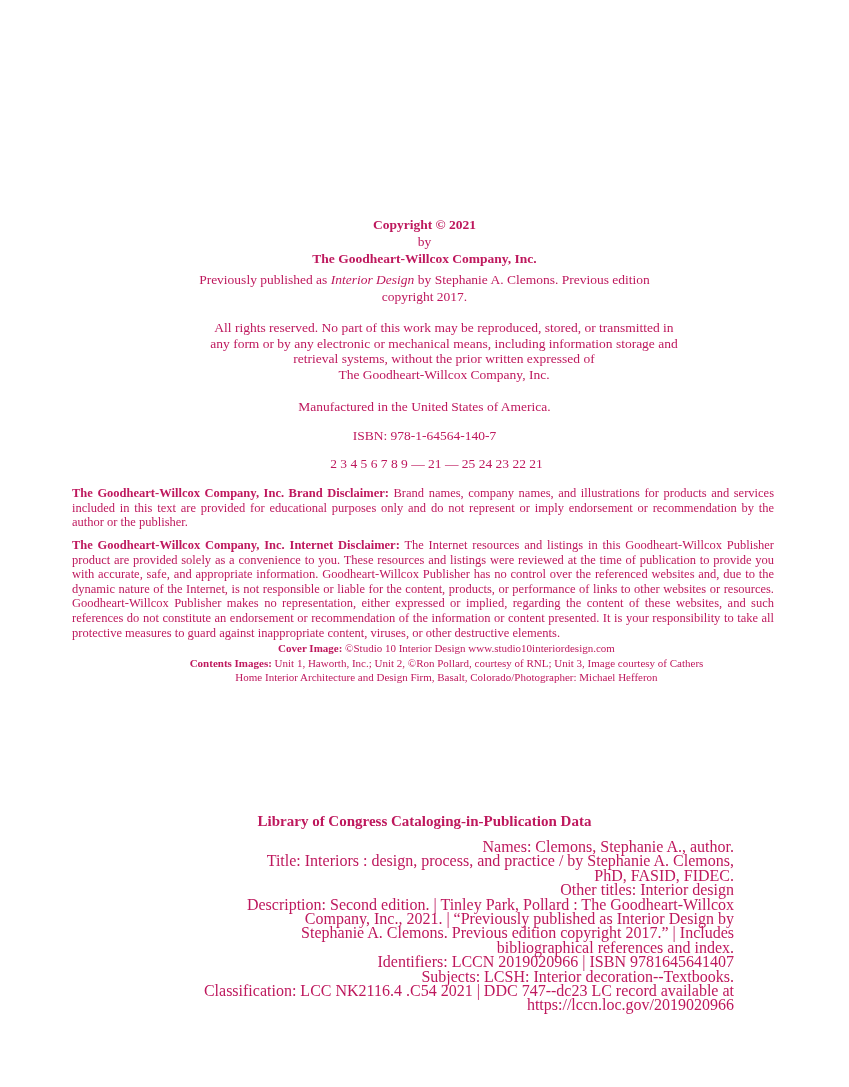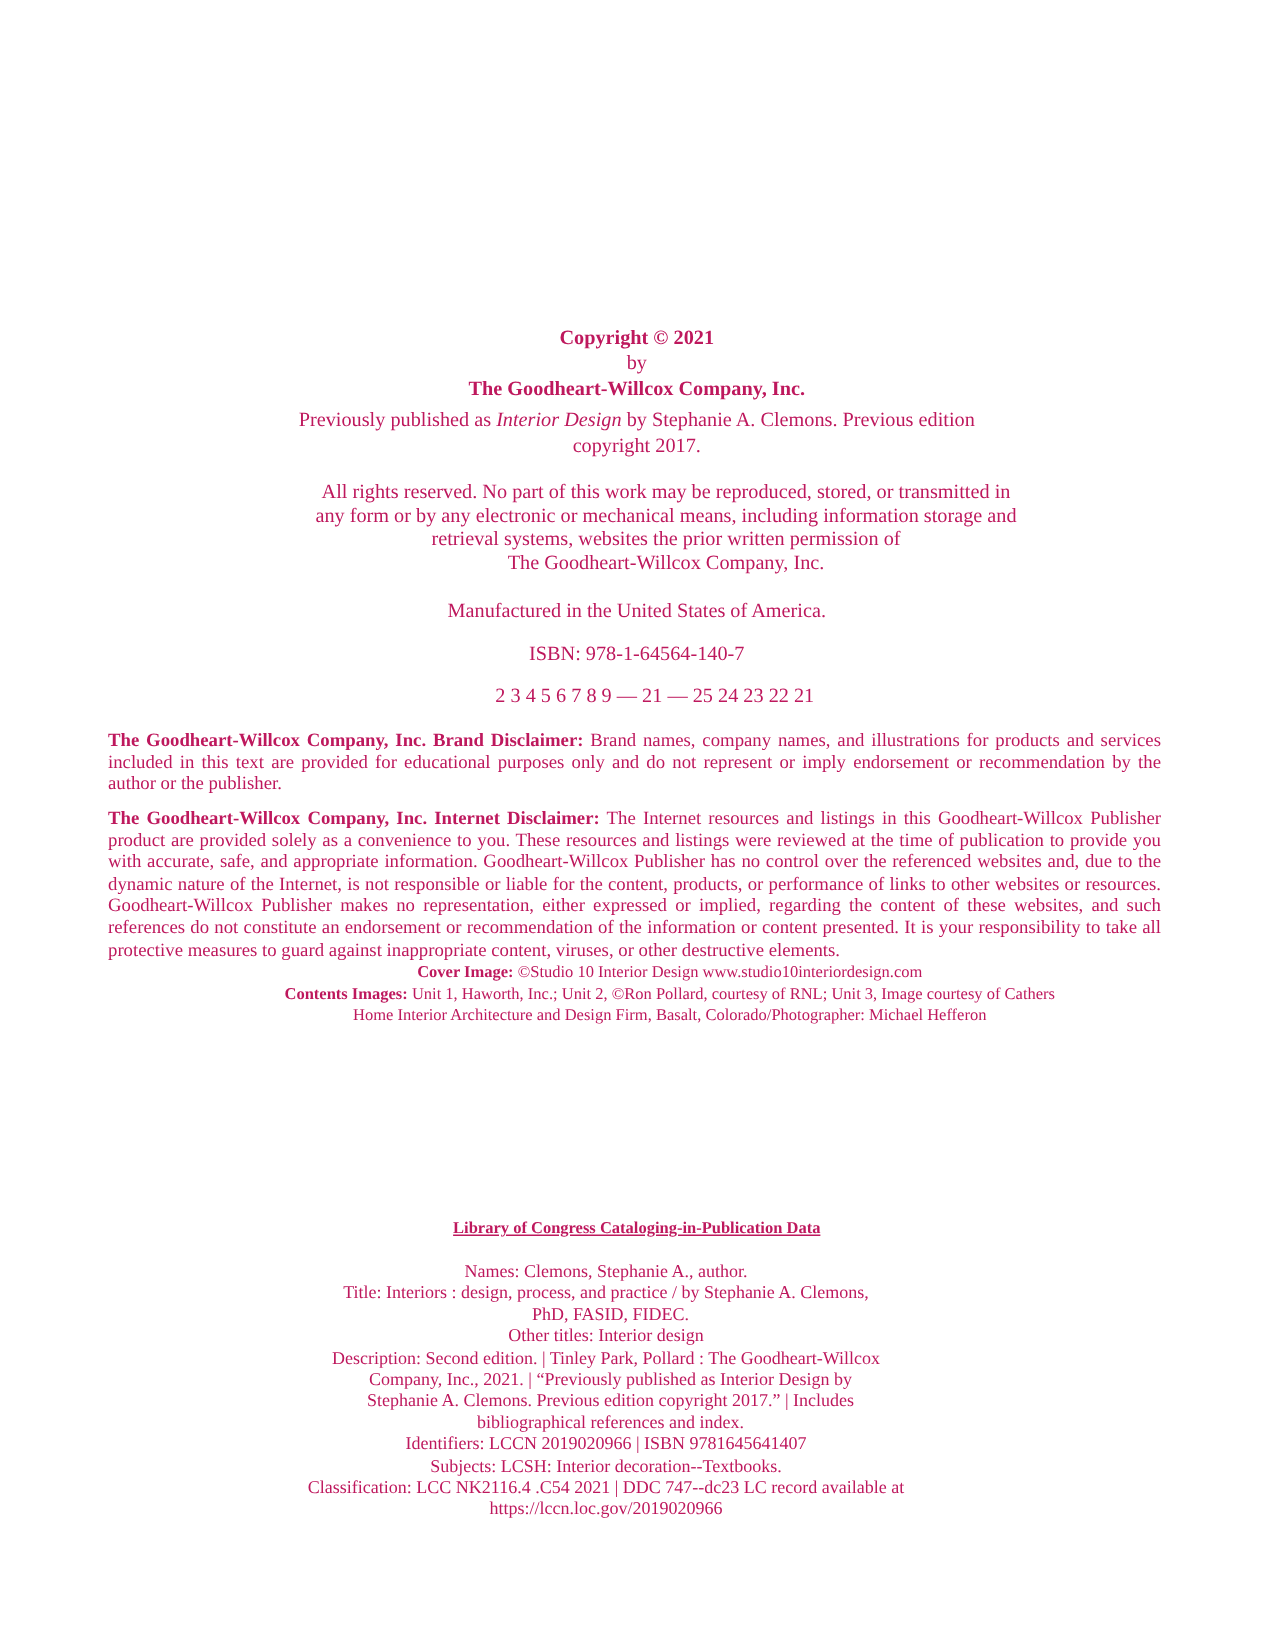--- a/index.html
+++ b/index.html
@@ -23,47 +23,47 @@
     width: 702px;
     font-size: 12.5px;
     line-height: 14.6px;
     text-align: justify;
   }
   .credits {
     font-size: 11px;
     line-height: 14.5px;
     padding-left: 44px;
   }
-  .loc-heading { font-size: 11px; font-weight: bold; text-decoration: underline; }
+  .loc-heading { font-size: 15px; font-weight: bold; }
   .loc-block {
     left: 74px;
     width: 660px;
-    font-size: 12px;
+    font-size: 16px;
     line-height: 14.4px;
-    text-align: center;
+    text-align: right;
   }
   .loc-line { white-space: pre-wrap; }
 </style>
 </head>
 <body>
 
 <div class="page">
 
   <div class="abs centered colophon-block" style="top:216px;">
     <div class="bold">Copyright © 2021</div>
     <div>by</div>
     <div class="bold">The Goodheart-Willcox Company, Inc.</div>
     <div style="margin-top:4px;"><span>Previously published as </span><span class="italic">Interior Design</span><span> by Stephanie A. Clemons. Previous edition</span></div>
     <div>copyright 2017.</div>
   </div>
 
   <div class="abs centered rights-block" style="top:320px;">
     <div>All rights reserved. No part of this work may be reproduced, stored, or transmitted in</div>
     <div>any form or by any electronic or mechanical means, including information storage and</div>
-    <div>retrieval systems, websites the prior written permission of</div>
+    <div>retrieval systems, without the prior written expressed of</div>
     <div>The Goodheart-Willcox Company, Inc.</div>
   </div>
 
   <div class="abs centered colophon-block" style="top:398px;">Manufactured in the United States of America.</div>
 
   <div class="abs centered colophon-block" style="top:427px;">ISBN: 978-1-64564-140-7</div>
 
   <div class="abs centered colophon-block" style="top:455px;padding-left:24px;">2 3 4 5 6 7 8 9 — 21 — 25 24 23 22 21</div>
 
   <div class="abs disclaimer" style="top:486px;"><span class="bold">The Goodheart-Willcox Company, Inc. Brand Disclaimer:</span><span> Brand names, company names, and illustrations for products and services included in this text are provided for educational purposes only and do not represent or imply endorsement or recommendation by the author or the publisher.</span></div>

